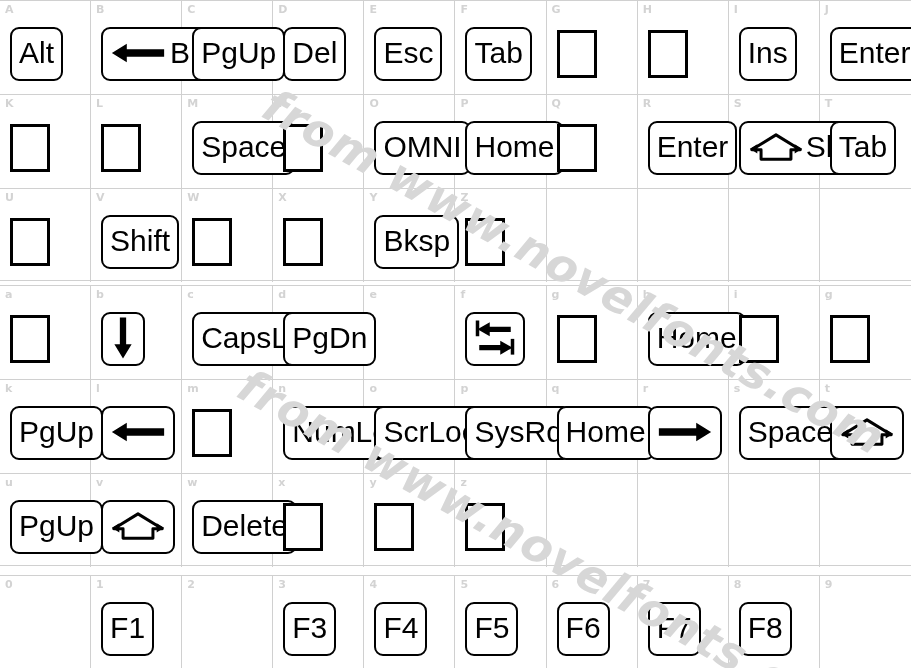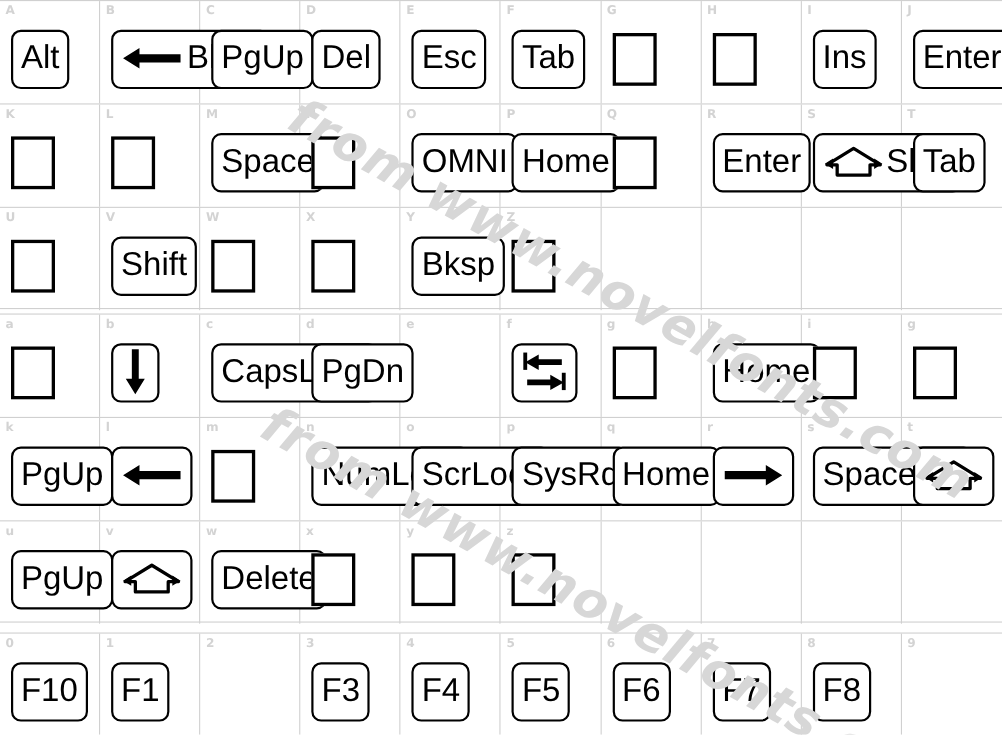--- a/index.html
+++ b/index.html
@@ -533,23 +533,20 @@
           <div class="cell lastcol">
             <div class="cell-label"></div>
             <div class="glyph"></div>
           </div>
         </div>
       </div>
       <div class="block" style="top: 575px; height: 95px;">
         <div class="grid-row last">
           <div class="cell">
             <div class="cell-label">0</div>
-            <div class="glyph">
-              <span class="keycap">F10</span>
-            </div>
           </div>
           <div class="cell">
             <div class="cell-label">1</div>
             <div class="glyph">
               <span class="keycap">F1</span>
             </div>
           </div>
           <div class="cell">
             <div class="cell-label">2</div>
           </div>

